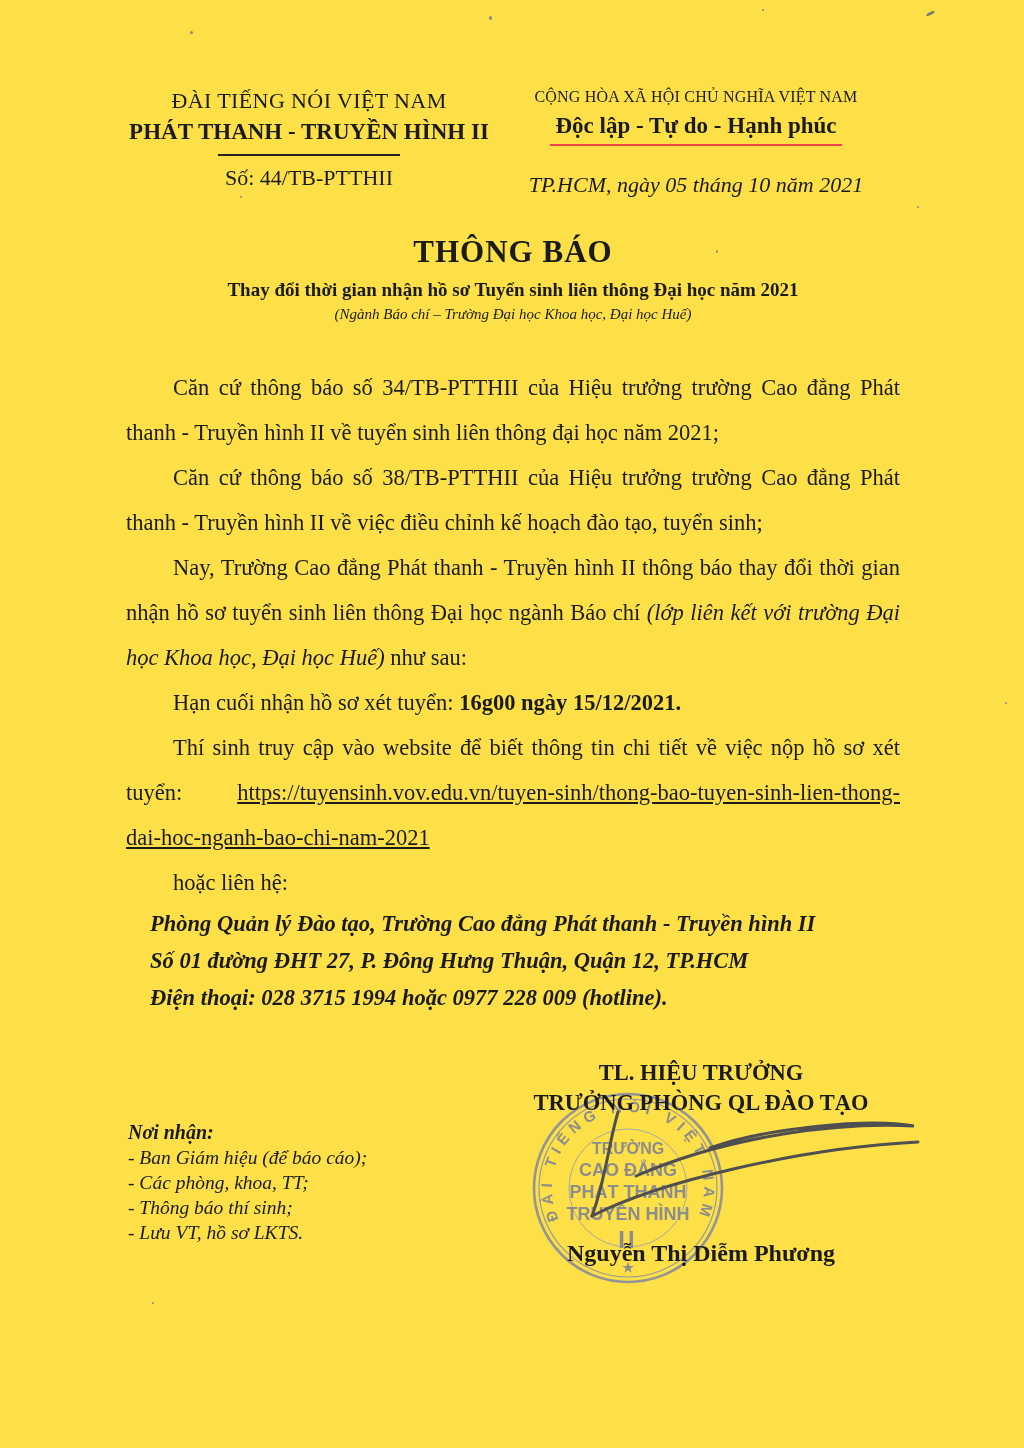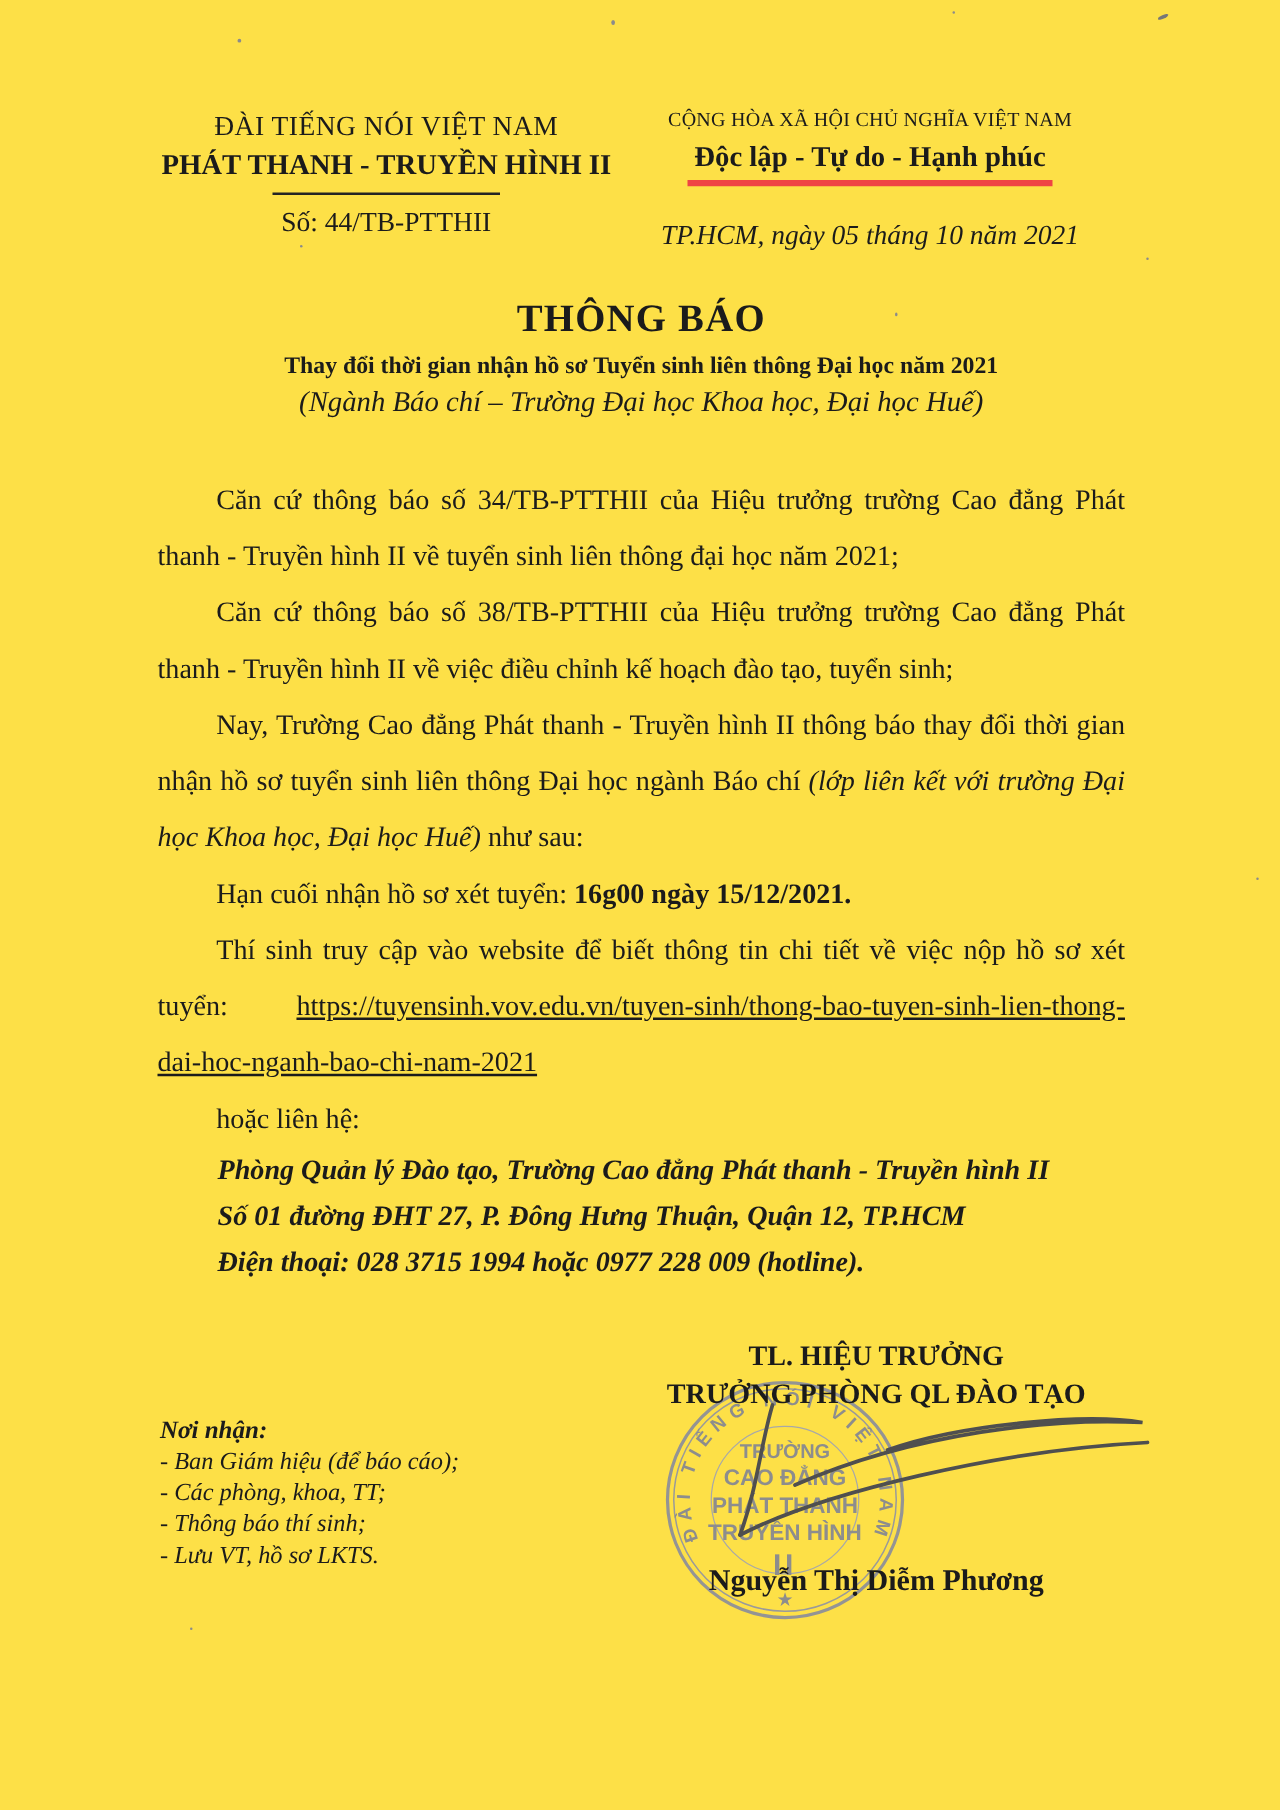--- a/index.html
+++ b/index.html
@@ -12,36 +12,36 @@
   
   .hdr{display:flex;}
   .hdr-left{width:366px;text-align:center;}
   .hdr-right{flex:1;text-align:center;}
   .hl1{font-size:22px;letter-spacing:.4px;}
   .hl2{font-size:22px;font-weight:bold;margin-top:7px;letter-spacing:.4px;}
   .hl3{font-size:23px;font-weight:bold;margin-top:5px;}
   .hl-rule{width:182px;border-top:2px solid #242424;margin:9px auto 0;}
   .docnum{font-size:22px;margin-top:9px;}
   .hr1{font-size:16px;font-weight:normal;letter-spacing:.2px;}
-  .hr2{display:inline-block;font-size:23px;font-weight:bold;margin-top:7px;padding:0 5px 5px;border-bottom:5px solid #ef4444;}
+  .hr2{display:inline-block;font-size:23px;font-weight:bold;margin-top:7px;padding:0 5px 5px;border-bottom:2px solid #ef4444;}
   .date{font-size:22px;font-style:italic;margin-top:26px;}
 
   
   .title{text-align:center;margin-top:36px;}
   .t1{font-size:31px;font-weight:bold;letter-spacing:1px;}
   .t2{font-size:19px;font-weight:bold;margin-top:9px;}
-  .t3{font-size:23px;font-style:italic;margin-top:5px;}
+  .t3{font-size:15px;font-style:italic;margin-top:5px;}
 
   
   .bodytext{margin-top:42px;font-size:22.5px;line-height:45px;text-align:justify;}
   .bodytext p{margin:0;text-indent:47px;}
   .i{font-style:italic;}
   .b{font-weight:bold;}
   .link{text-decoration:underline;color:inherit;overflow-wrap:anywhere;margin-left:28px;}
-  .contact{margin-left:48px;font-weight:bold;font-style:italic;line-height:37px;text-align:left;}
+  .contact{margin-left:24px;font-weight:bold;font-style:italic;line-height:37px;text-align:left;}
   .contact p{margin:0;text-indent:0;}
 
   
   .sign-area{position:relative;height:330px;margin-top:42px;}
   .recipients{position:absolute;left:2px;top:62px;font-style:italic;font-size:19.5px;line-height:25px;}
   .recipients .rh{font-weight:bold;font-size:20px;}
   .recipients div{white-space:nowrap;}
   .sig-head{position:absolute;left:372px;top:0;width:406px;text-align:center;font-weight:bold;font-size:22.5px;line-height:30px;z-index:2;}
   .sig-name{position:absolute;left:372px;top:182px;width:406px;text-align:center;font-weight:bold;font-size:24px;z-index:3;}
   .stamp-svg{position:absolute;left:404px;top:32px;z-index:1;}

